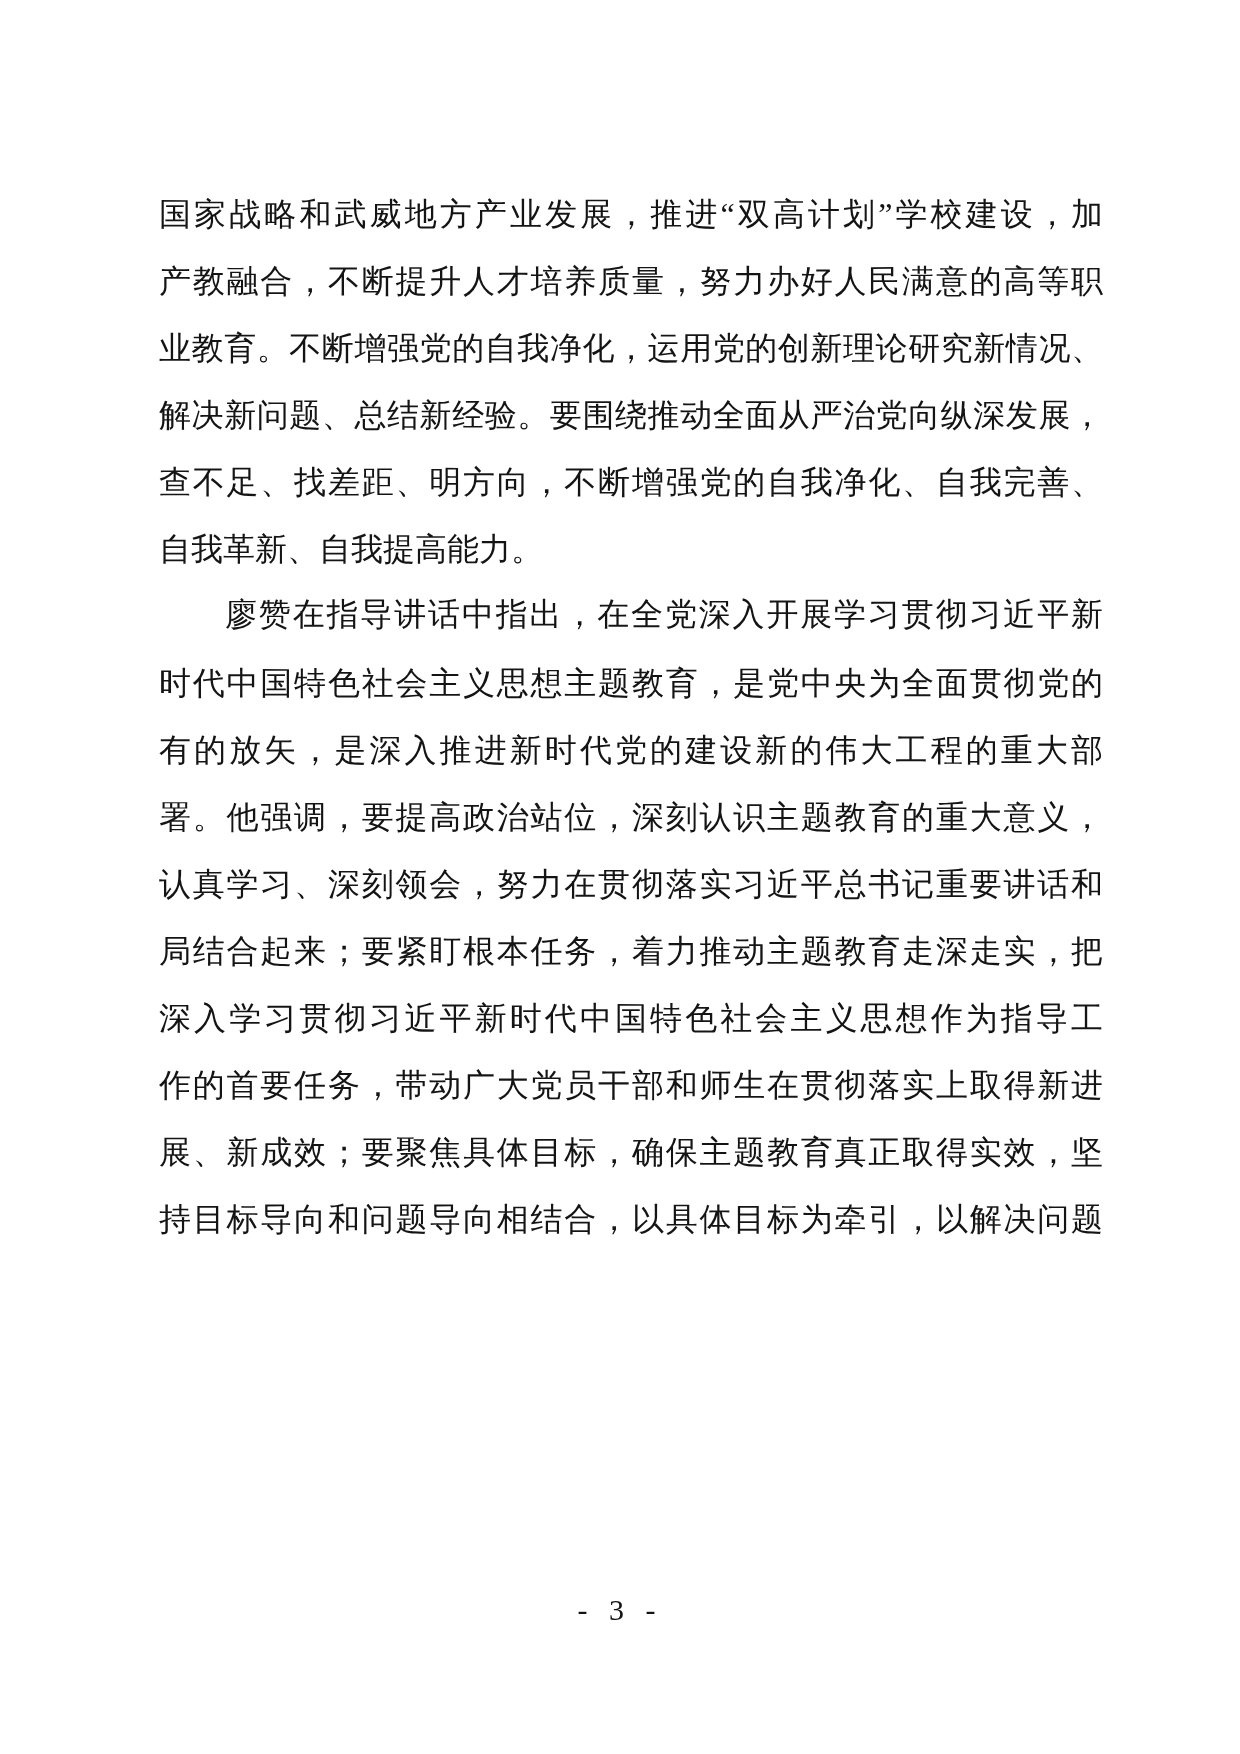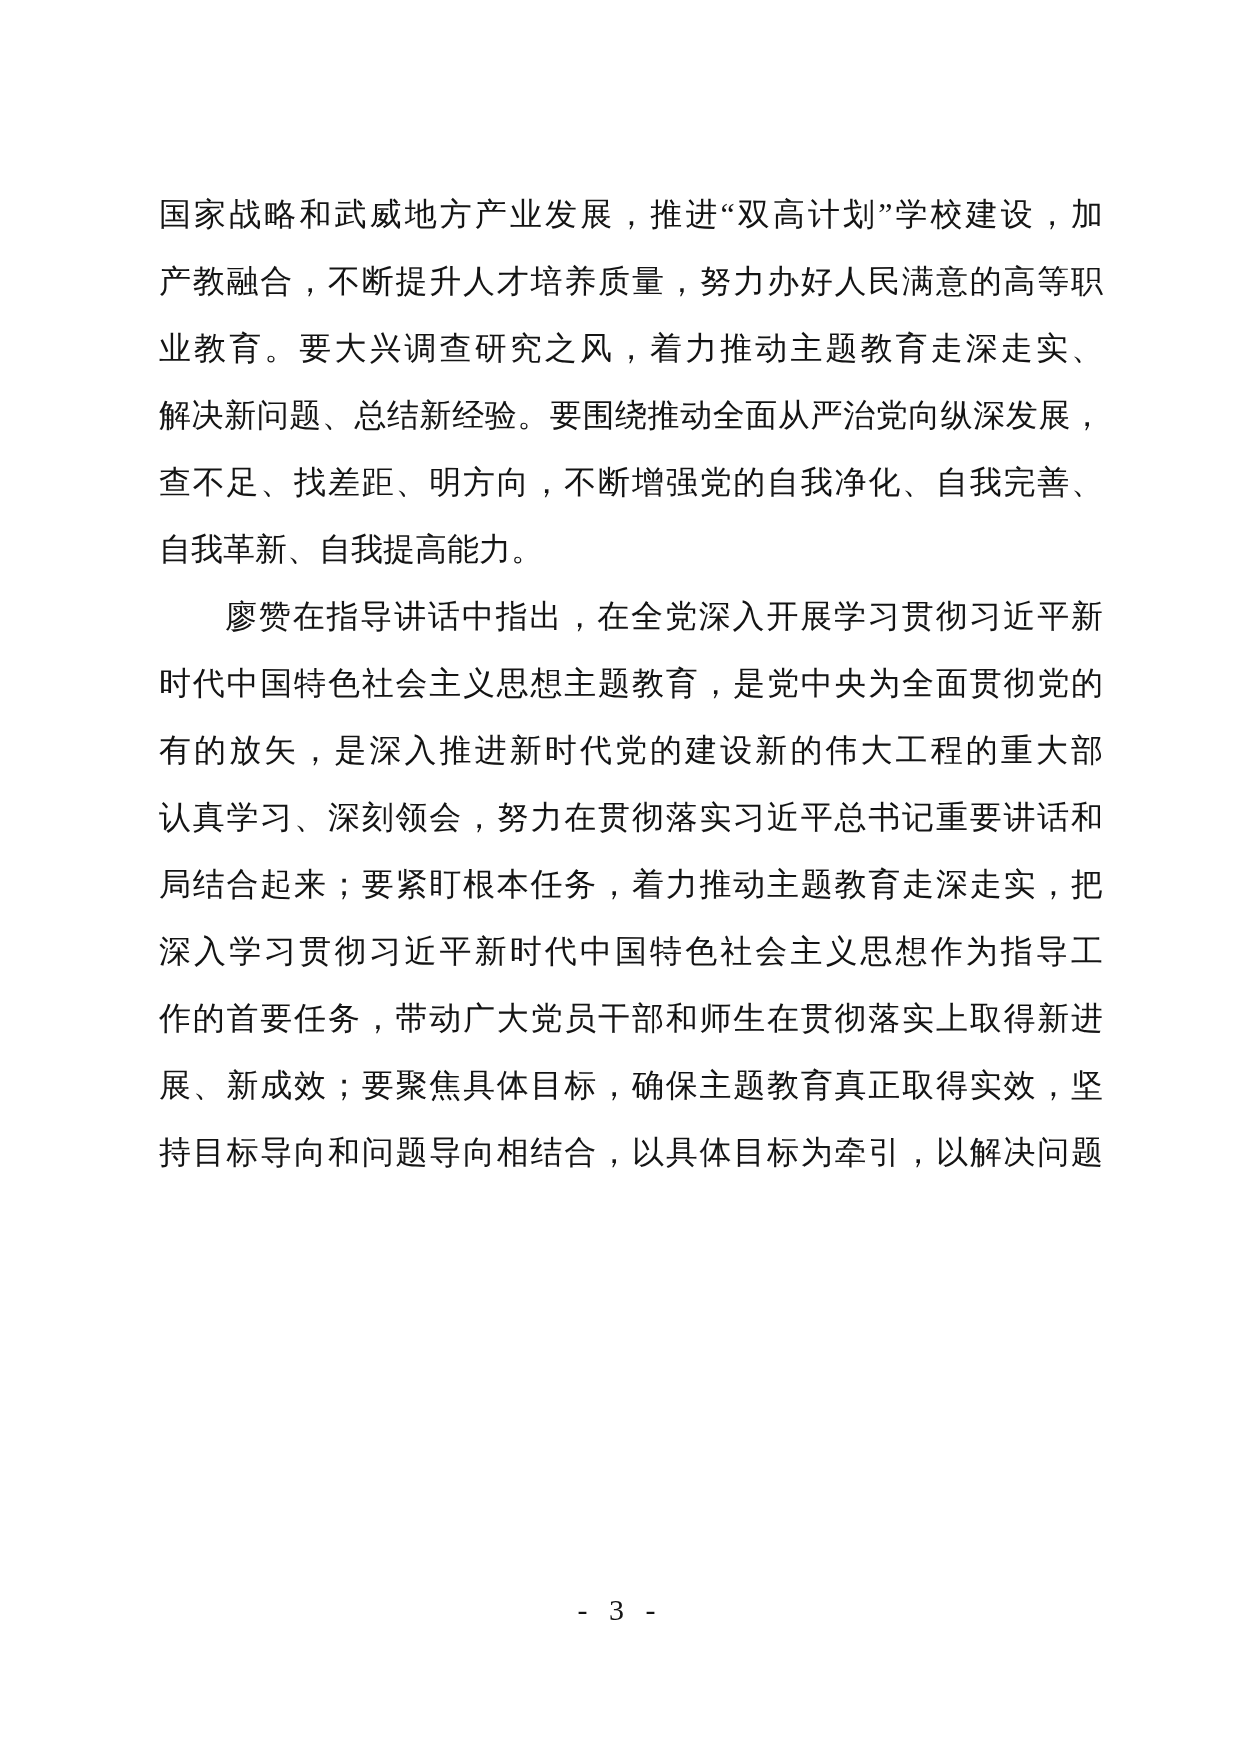--- a/index.html
+++ b/index.html
@@ -30,20 +30,21 @@
     text-align-last: justify;
     text-justify: inter-character;
     white-space: nowrap;
   }
   .line.para-end {
     text-align: center;
     text-align-last: left;
   }
   .line.indent {
     padding-left: 66px;
+    font-family: Liberation Mono, monospace;
   }
   .page-number {
     position: absolute;
     top: 1588px;
     left: 0;
     width: 100%;
     height: 44px;
     line-height: 44px;
     text-align: center;
     font-size: 30px;
@@ -53,30 +54,31 @@
 </style>
 </head>
 <body>
 
 <div class="page">
   <div class="textblock">
 
     <div class="para">
       <div class="line">国家战略和武威地方产业发展，推进“双高计划”学校建设，加</div>
       <div class="line">产教融合，不断提升人才培养质量，努力办好人民满意的高等职</div>
-      <div class="line">业教育。要大兴调查研究之风，着力推动主题教育走深走实、</div>
+      <div class="line">业教育。不断增强党的自我净化，运用党的创新理论研究新情况、</div>
       <div class="line">解决新问题、总结新经验。要围绕推动全面从严治党向纵深发展，</div>
       <div class="line">查不足、找差距、明方向，不断增强党的自我净化、自我完善、</div>
       <div class="line para-end">自我革新、自我提高能力。</div>
     </div>
 
     <div class="para">
       <div class="line indent">廖赞在指导讲话中指出，在全党深入开展学习贯彻习近平新</div>
       <div class="line">时代中国特色社会主义思想主题教育，是党中央为全面贯彻党的</div>
       <div class="line">有的放矢，是深入推进新时代党的建设新的伟大工程的重大部</div>
+      <div class="line">署。他强调，要提高政治站位，深刻认识主题教育的重大意义，</div>
       <div class="line">认真学习、深刻领会，努力在贯彻落实习近平总书记重要讲话和</div>
       <div class="line">局结合起来；要紧盯根本任务，着力推动主题教育走深走实，把</div>
       <div class="line">深入学习贯彻习近平新时代中国特色社会主义思想作为指导工</div>
       <div class="line">作的首要任务，带动广大党员干部和师生在贯彻落实上取得新进</div>
       <div class="line">展、新成效；要聚焦具体目标，确保主题教育真正取得实效，坚</div>
       <div class="line">持目标导向和问题导向相结合，以具体目标为牵引，以解决问题</div>
     </div>
 
   </div>
 

